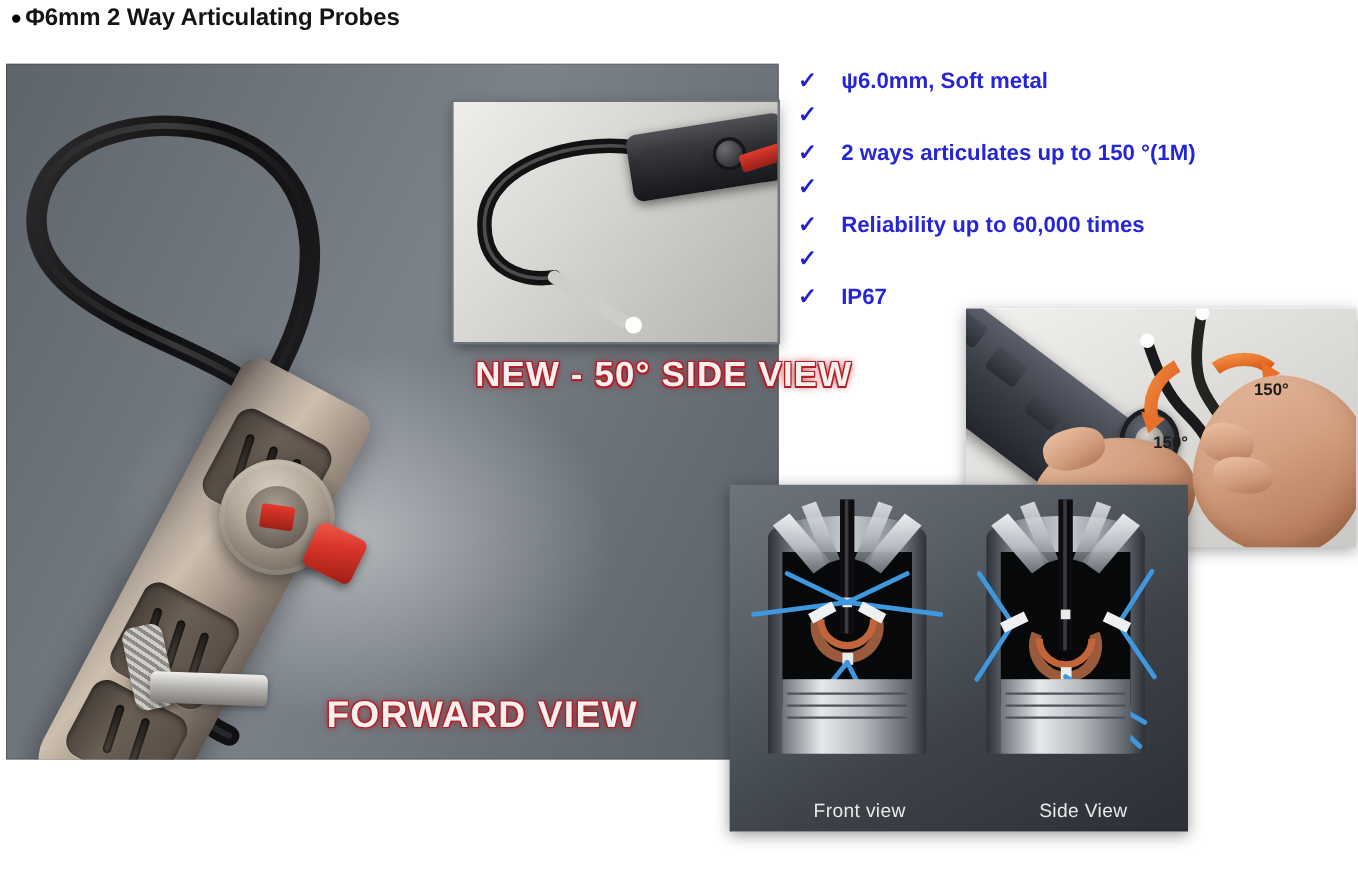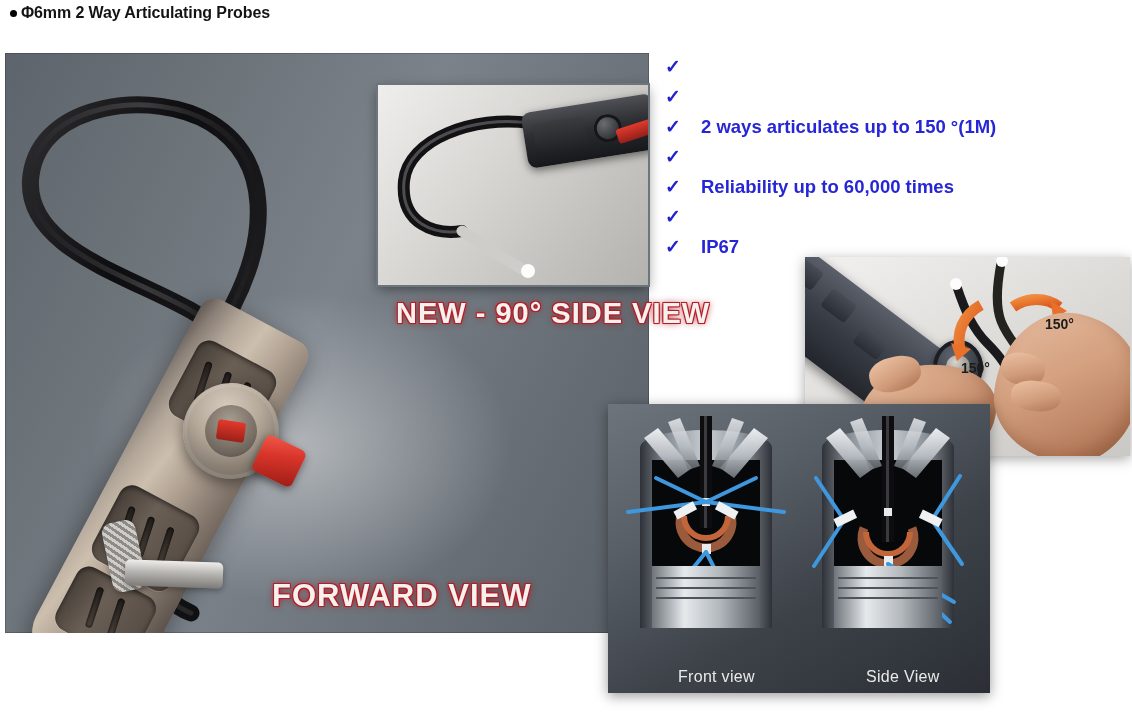--- a/index.html
+++ b/index.html
@@ -3,21 +3,21 @@
 <meta charset="utf-8">
 <style>
   html,body{margin:0;padding:0;background:#ffffff;}
   body{width:1132px;height:725px;position:relative;overflow:hidden;
        font-family:"Liberation Sans",sans-serif;}
 
   
   #title-row{position:absolute;left:10px;top:4px;display:flex;align-items:center;}
   #title-bullet{width:7px;height:7px;border-radius:50%;background:#000;margin-right:4px;
                 display:inline-block;}
-  #title-text{font-size:16px;font-weight:bold;color:#141414;letter-spacing:-.1px;
+  #title-text{font-size:20px;font-weight:bold;color:#141414;letter-spacing:-.1px;
               white-space:nowrap;}
 
   
   #main-photo{position:absolute;left:5px;top:53px;width:644px;height:580px;overflow:hidden;
      background:
        radial-gradient(ellipse 340px 250px at 46% 68%, rgba(255,255,255,.42) 0%, rgba(255,255,255,0) 62%),
        linear-gradient(116deg,#5d646b 0%,#6d747a 26%,#7b828a 48%,#6a7178 72%,#575e65 100%);
      box-shadow:0 0 0 1px rgba(0,0,0,.18) inset;}
 
   
@@ -201,25 +201,26 @@
     <path d="M 84,146 C 104,158 122,172 144,184" fill="none" stroke="#cfcdc9" stroke-width="11" stroke-linecap="round"></path>
     <circle cx="150" cy="186" r="7" fill="#fdfdfb"></circle>
   </svg>
   <div id="inset-handle">
     <div class="ih-slot"></div>
     <div id="inset-wheel"></div>
     <div id="inset-red"></div>
   </div>
 </div>
 
-<div class="overlay-text" id="label-side-view">NEW - 90° SIDE VIEW</div>
+<div class="overlay-text" id="label-side-view">NEW - 50° SIDE VIEW</div>
 
 <div id="features">
   <div class="feature-row">
     <span class="check-icon">✓</span>
+    <span class="feature-text">ψ6.0mm, Soft metal</span>
   </div>
   <div class="feature-row">
     <span class="check-icon">✓</span>
   </div>
   <div class="feature-row">
     <span class="check-icon">✓</span>
     <span class="feature-text">2 ways articulates up to 150 °(1M)</span>
   </div>
   <div class="feature-row">
     <span class="check-icon">✓</span>

